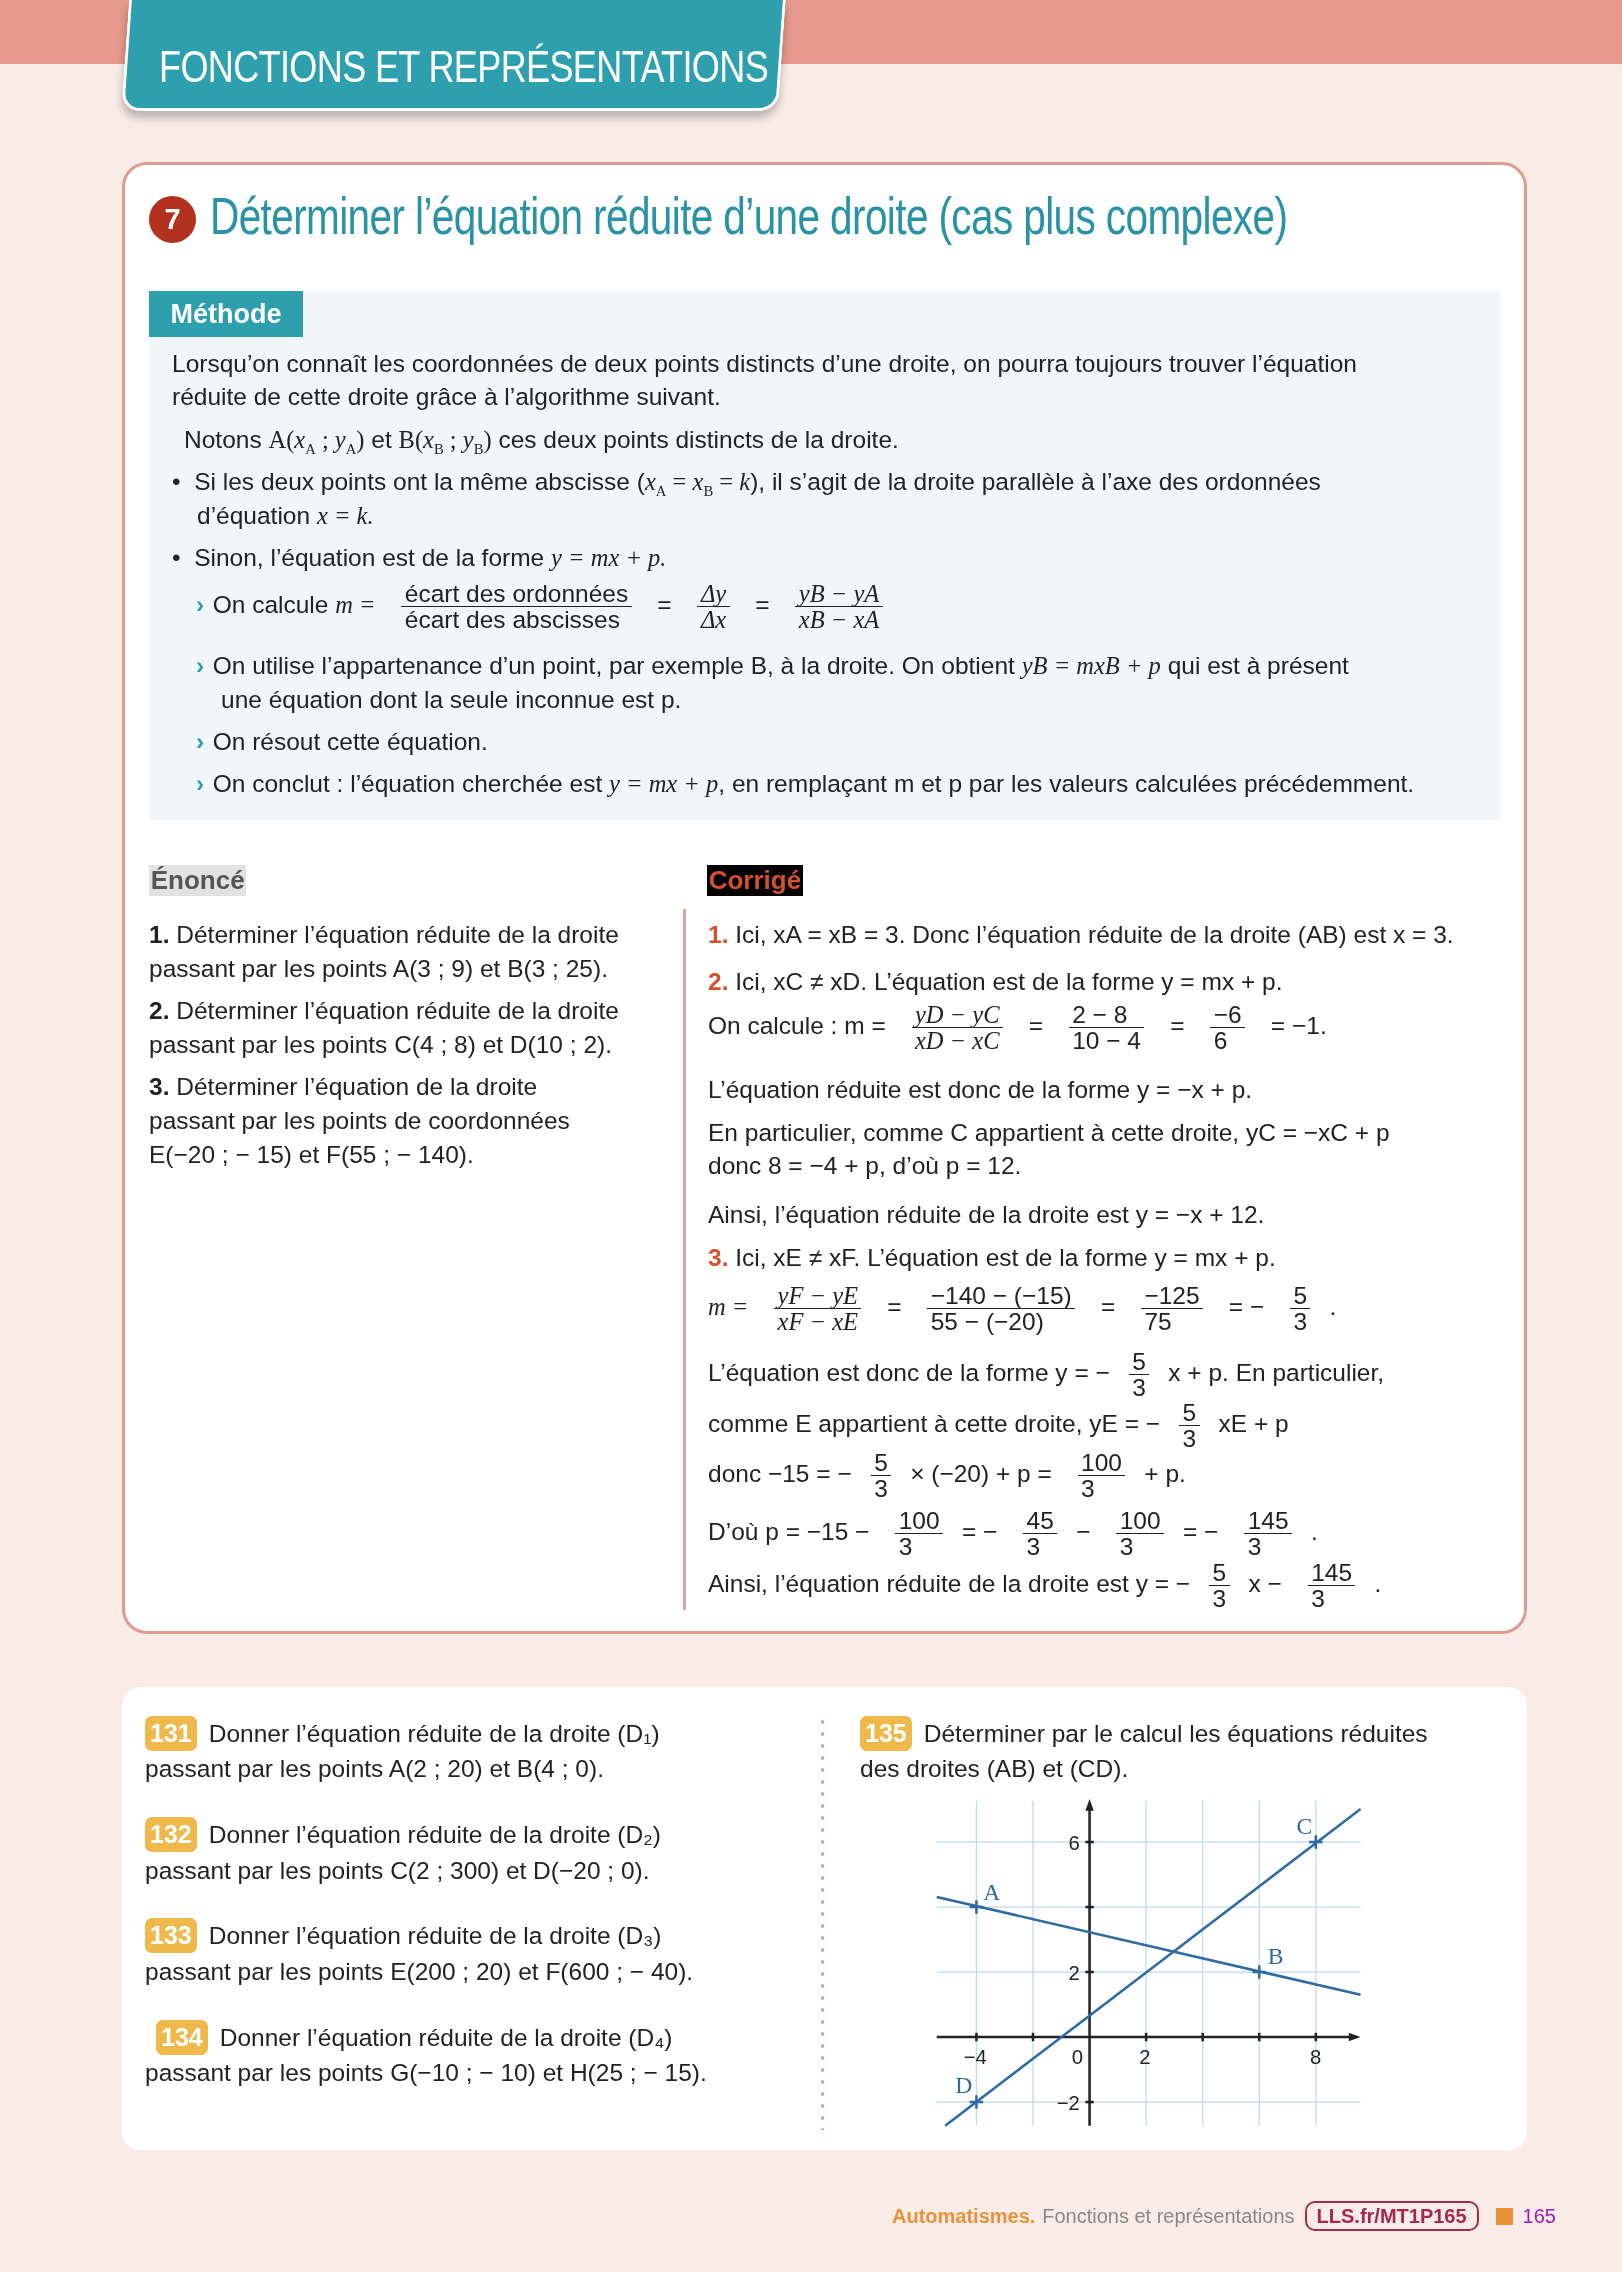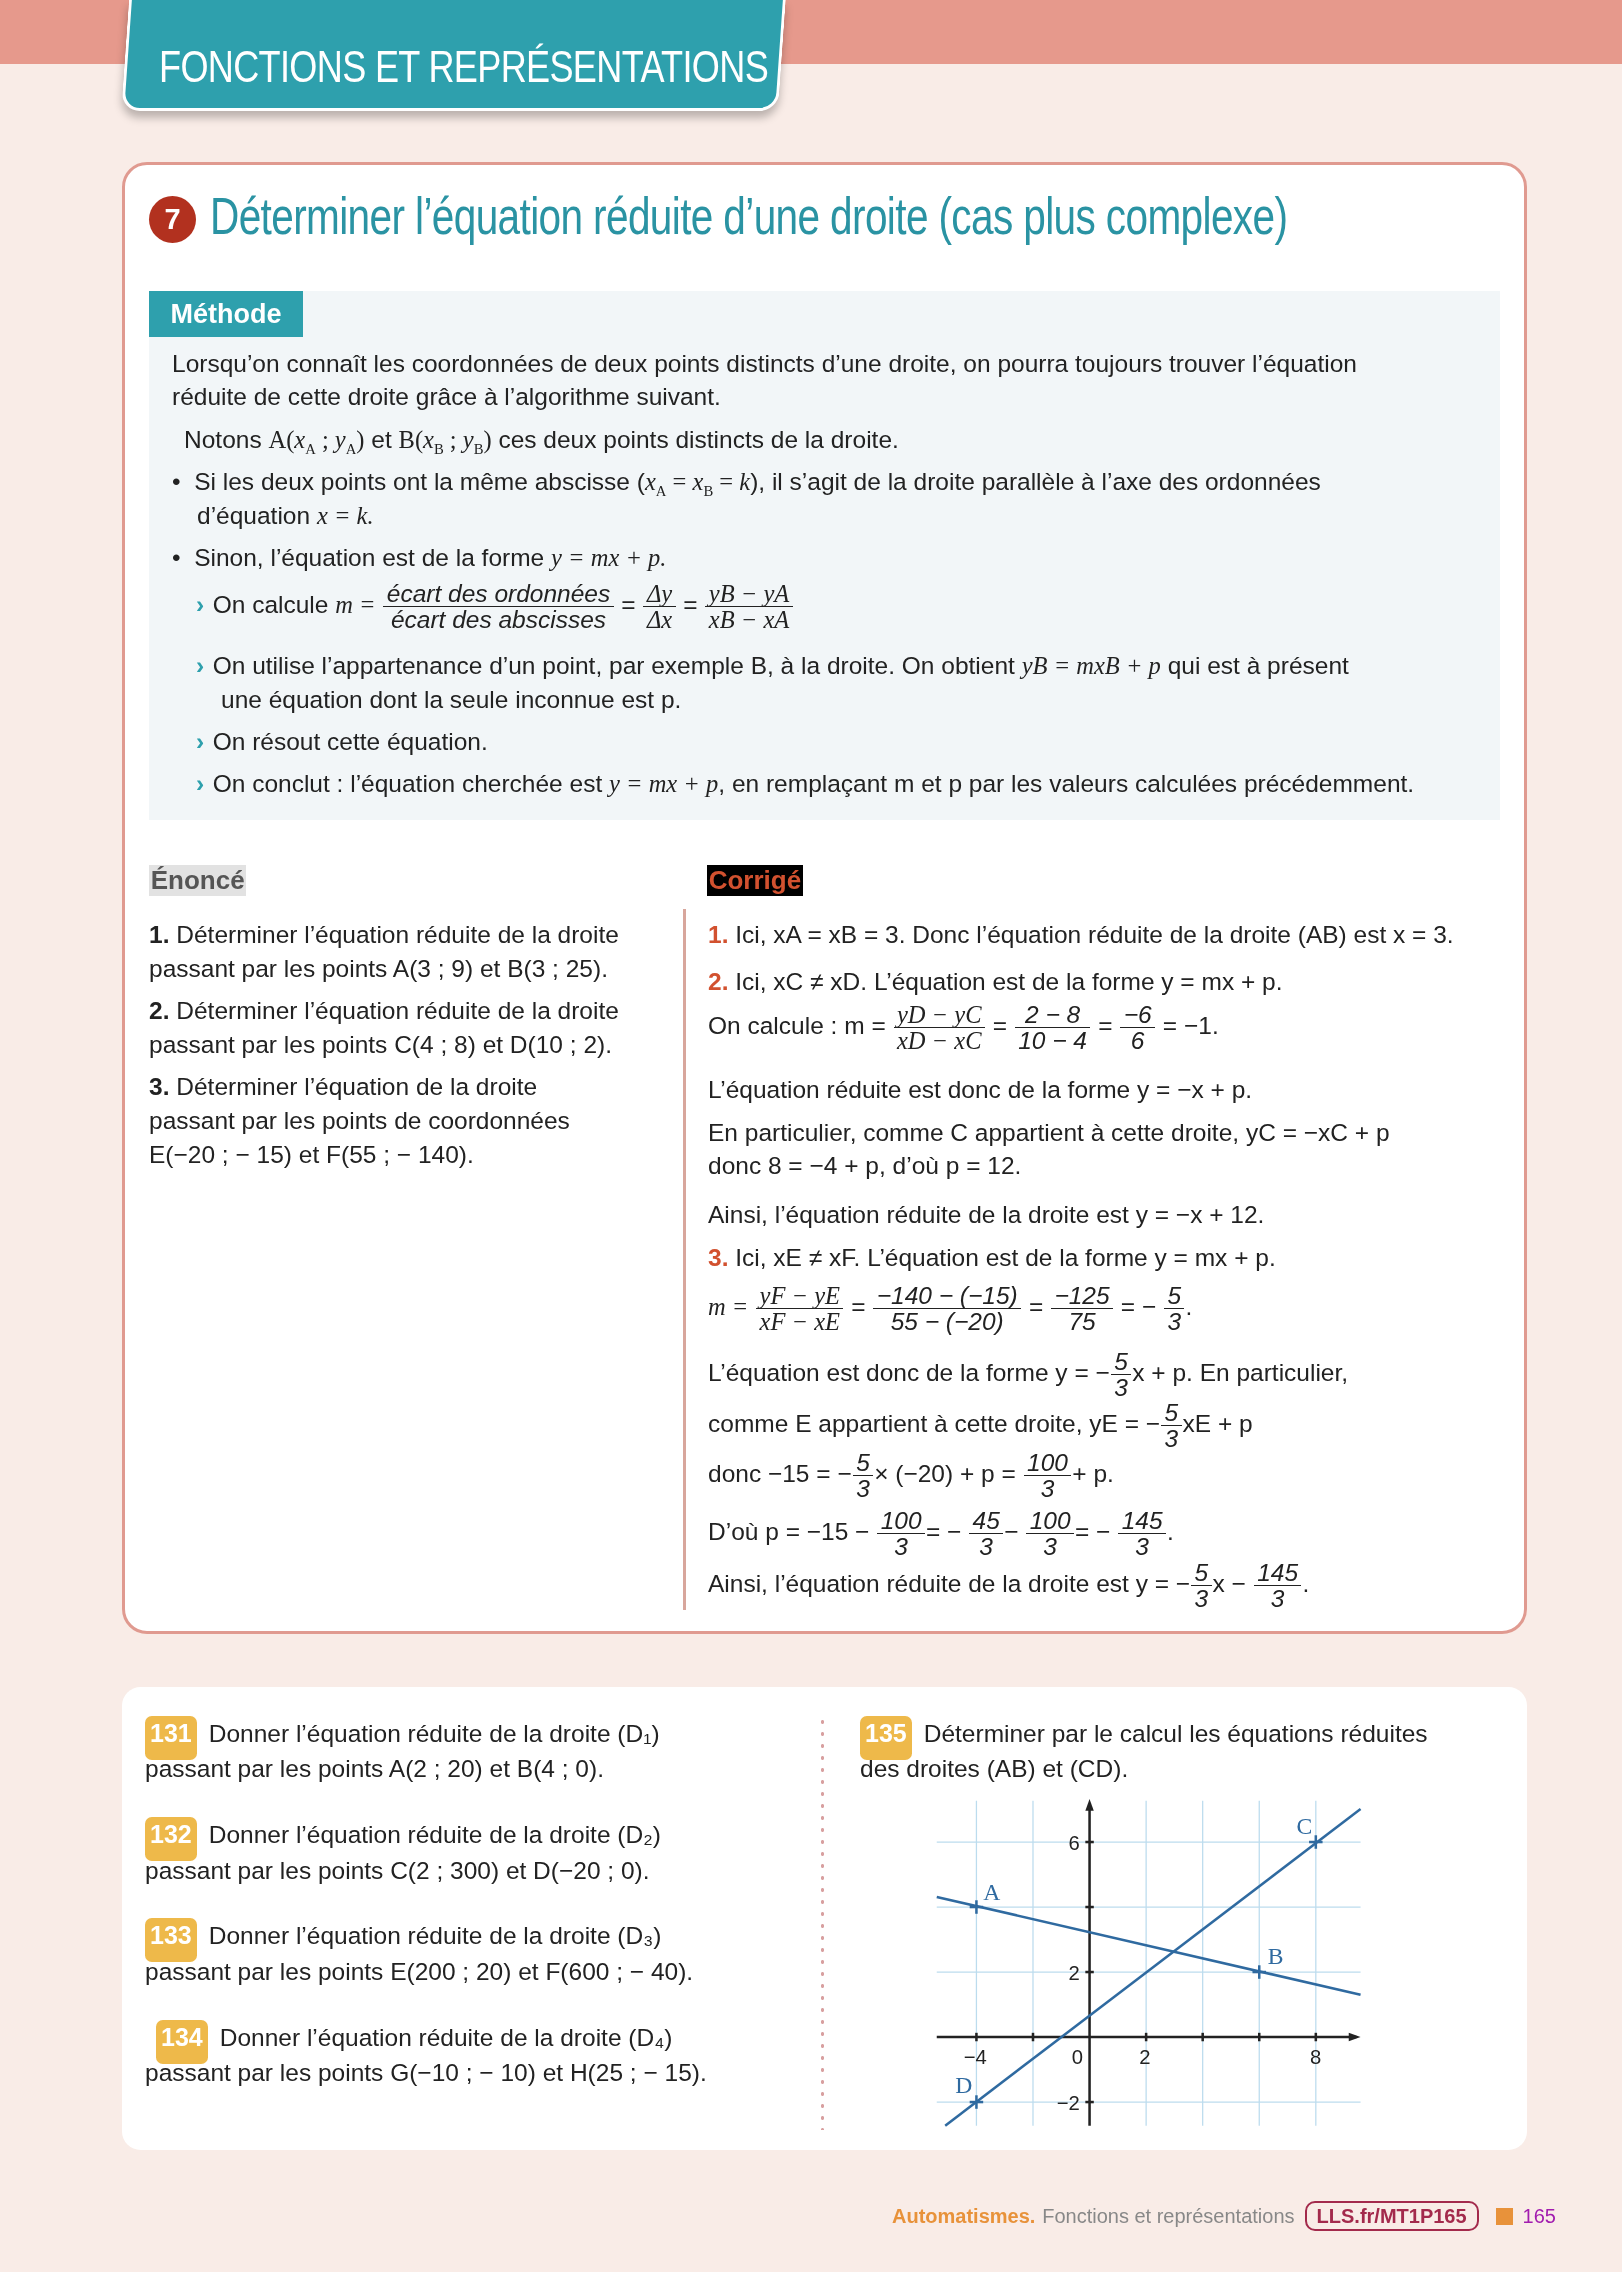--- a/index.html
+++ b/index.html
@@ -18,32 +18,32 @@
   .card-title{position:absolute;left:210px;top:186px;font-size:52px;color:#2a93a3;white-space:nowrap;
        transform:scaleX(0.78);transform-origin:left center;letter-spacing:-0.8px;}
   .method-box{position:absolute;left:149px;top:291px;width:1351px;height:529px;background:#f2f6f8;}
   .method-tag{position:absolute;left:149px;top:291px;width:154px;height:46px;background:#2ea0ad;color:#fff;
        font-weight:bold;font-size:27px;line-height:46px;text-align:center;}
   .mtext{position:absolute;font-size:24.5px;line-height:34px;color:#222;white-space:nowrap;}
   .math{font-family:"Liberation Serif","DejaVu Serif",serif;font-style:italic;}
   .rm{font-family:"Liberation Serif","DejaVu Serif",serif;font-style:normal;}
   sub{font-size:60%;font-family:"Liberation Serif",serif;font-style:normal;}
   .chev{color:#2ea0ad;font-weight:bold;margin-right:8.5px;}
-  .frac{display:inline-block;vertical-align:middle;text-align:center;margin:0 1px;line-height:25px;font-style:italic;}
+  .frac{display:inline-block;vertical-align:middle;text-align:left;margin:0 19px;line-height:25px;}
   .frac .n{display:block;border-bottom:1.7px solid #222;padding:0 3.4px;}
   .frac .d{display:block;padding:0 3.4px;}
   .section-label{position:absolute;font-weight:bold;font-size:26px;padding:0 1.7px;}
   .enonce-label{left:149px;top:865px;color:#555;background:#e2e2e2;}
   .corrige-label{left:707px;top:865px;color:#d2512f;background:#000000;}
   .divider{position:absolute;left:683px;top:909px;width:2.5px;height:701px;background:#d8a69c;}
   .ex-card{position:absolute;left:122px;top:1687px;width:1405px;height:463px;background:#fff;border-radius:18.6px;}
   .dotline{position:absolute;left:821px;top:1716px;width:3.4px;height:414px;
        background-image:radial-gradient(circle,#d8a0a0 1.7px,transparent 2.1px);background-size:3.4px 12px;}
   .badge{display:inline-block;background:#eeb94a;color:#fff;font-weight:bold;font-size:25px;
-       border-radius:6.8px;padding:0 5px;height:44px;line-height:35px;margin-right:12px;}
+       border-radius:6.8px;padding:0 5px;height:35px;line-height:35px;margin-right:12px;}
   .ex{position:absolute;font-size:24.5px;line-height:35px;white-space:nowrap;}
   .footer{position:absolute;top:2201px;left:892px;font-size:20px;white-space:nowrap;display:flex;align-items:center;}
   .footer .auto{color:#e8923a;font-weight:bold;margin-right:6.8px;}
   .footer .sub{color:#888;margin-right:10px;}
   .footer .link{border:2.5px solid #a32a4c;border-radius:10px;color:#a32a4c;font-weight:bold;padding:1.7px 10px;margin-right:17px;}
   .footer .sq{width:17px;height:17px;background:#e8923a;display:inline-block;margin-right:10px;}
   .footer .page{color:#a21caf;}
   .graph{position:absolute;left:930px;top:1792px;}
 </style>
 </head>

